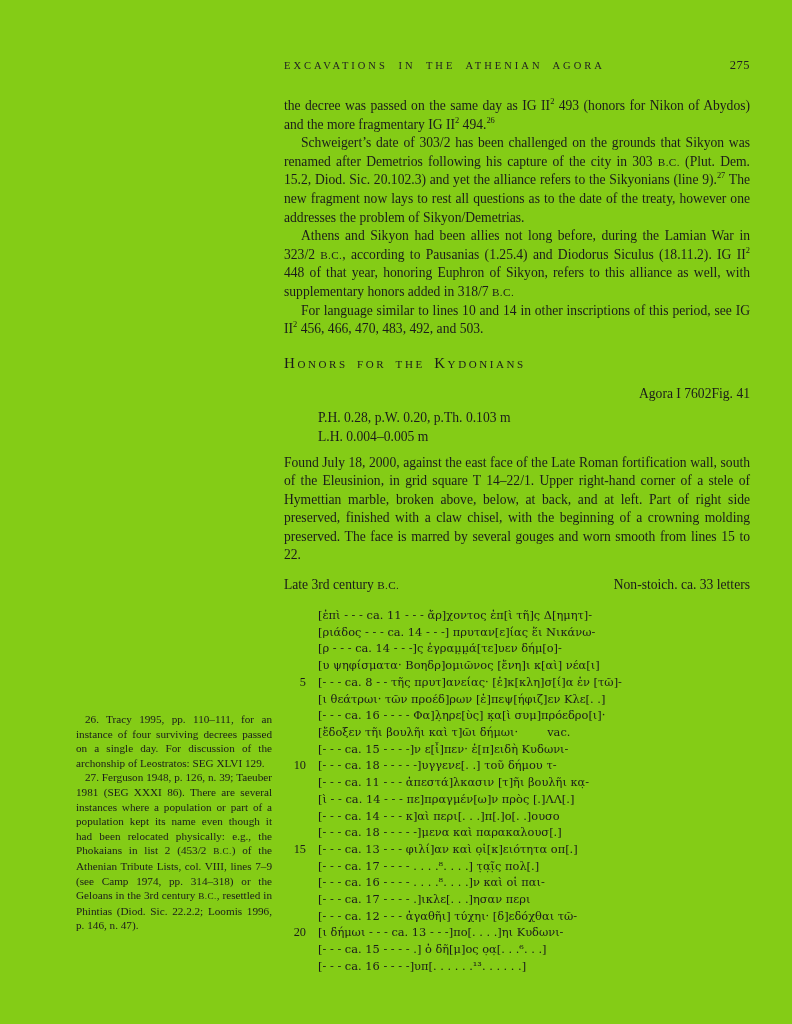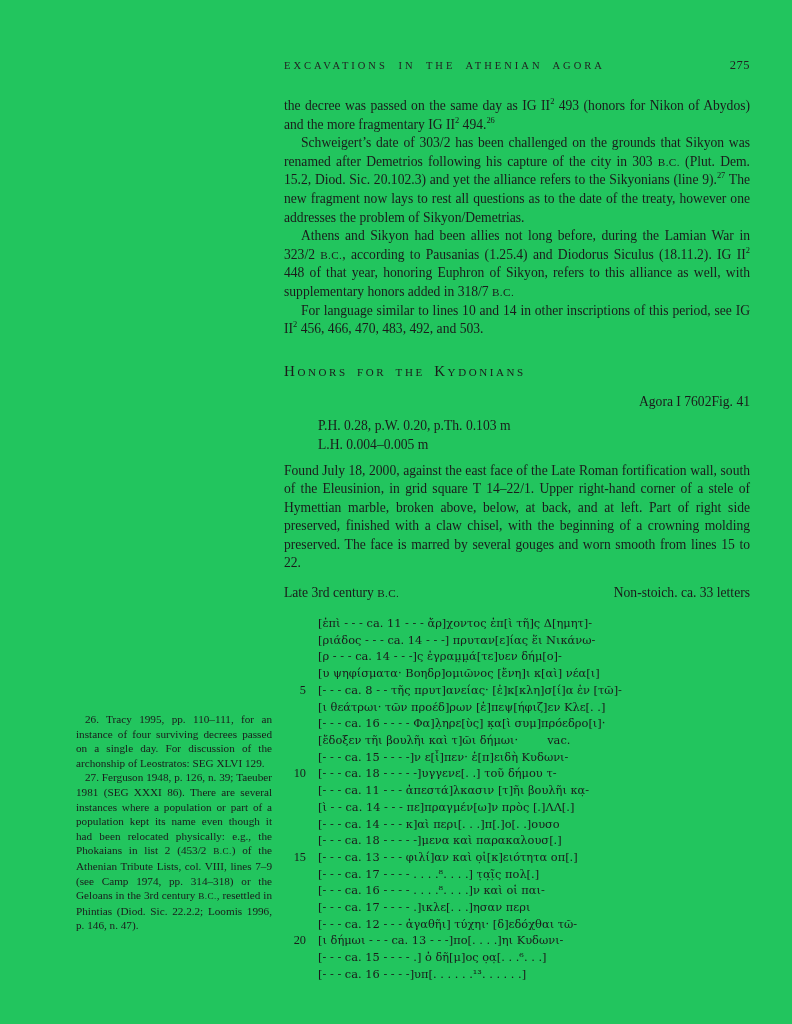--- a/index.html
+++ b/index.html
@@ -1,39 +1,39 @@
 <!DOCTYPE html>
 <html lang="en"><head>
 <meta charset="utf-8">
 <style>
   html,body { margin:0; padding:0; background:#ffffff; }
   .page {
     position:relative;
     width:792px; height:1024px;
-    background:#22c55e;
+    background:#84cc16;
     font-family:"Liberation Serif", serif;
     color:#1b1b1b;
     overflow:hidden;
   }
   .main-col { position:absolute; left:284px; top:0; width:466px; }
   .runhead {
     display:flex; justify-content:space-between; align-items:baseline;
     margin-top:58px;
     font-size:10.5px; letter-spacing:3px; word-spacing:5px;
     color:#222;
   }
   .runhead .pagenum { font-size:12.5px; letter-spacing:0.5px; word-spacing:normal; }
   .para { margin:0; font-size:13.6px; line-height:18.6px; text-align:justify; }
   .p-first { margin-top:24px; }
   .indent { text-indent:17px; }
   sup { font-size:0.62em; line-height:0; }
   .it { }
   .sc { font-size:0.82em; letter-spacing:0.4px;margin-top:16px; }
   .section-heading {
-    margin:24px 0 0 0;
+    margin:16px 0 0 0;
     font-size:15px; font-weight:normal;
     font-variant:small-caps;
     letter-spacing:2.6px; word-spacing:3px;
   }
   .agora-line {
     display:flex; justify-content:flex-end;
     margin-top:13px; font-size:13.6px; line-height:18.6px;
   }
   .measurements { margin:6px 0 0 34px; font-size:13.6px; line-height:18.6px; }
   .findspot { margin-top:7px; }

